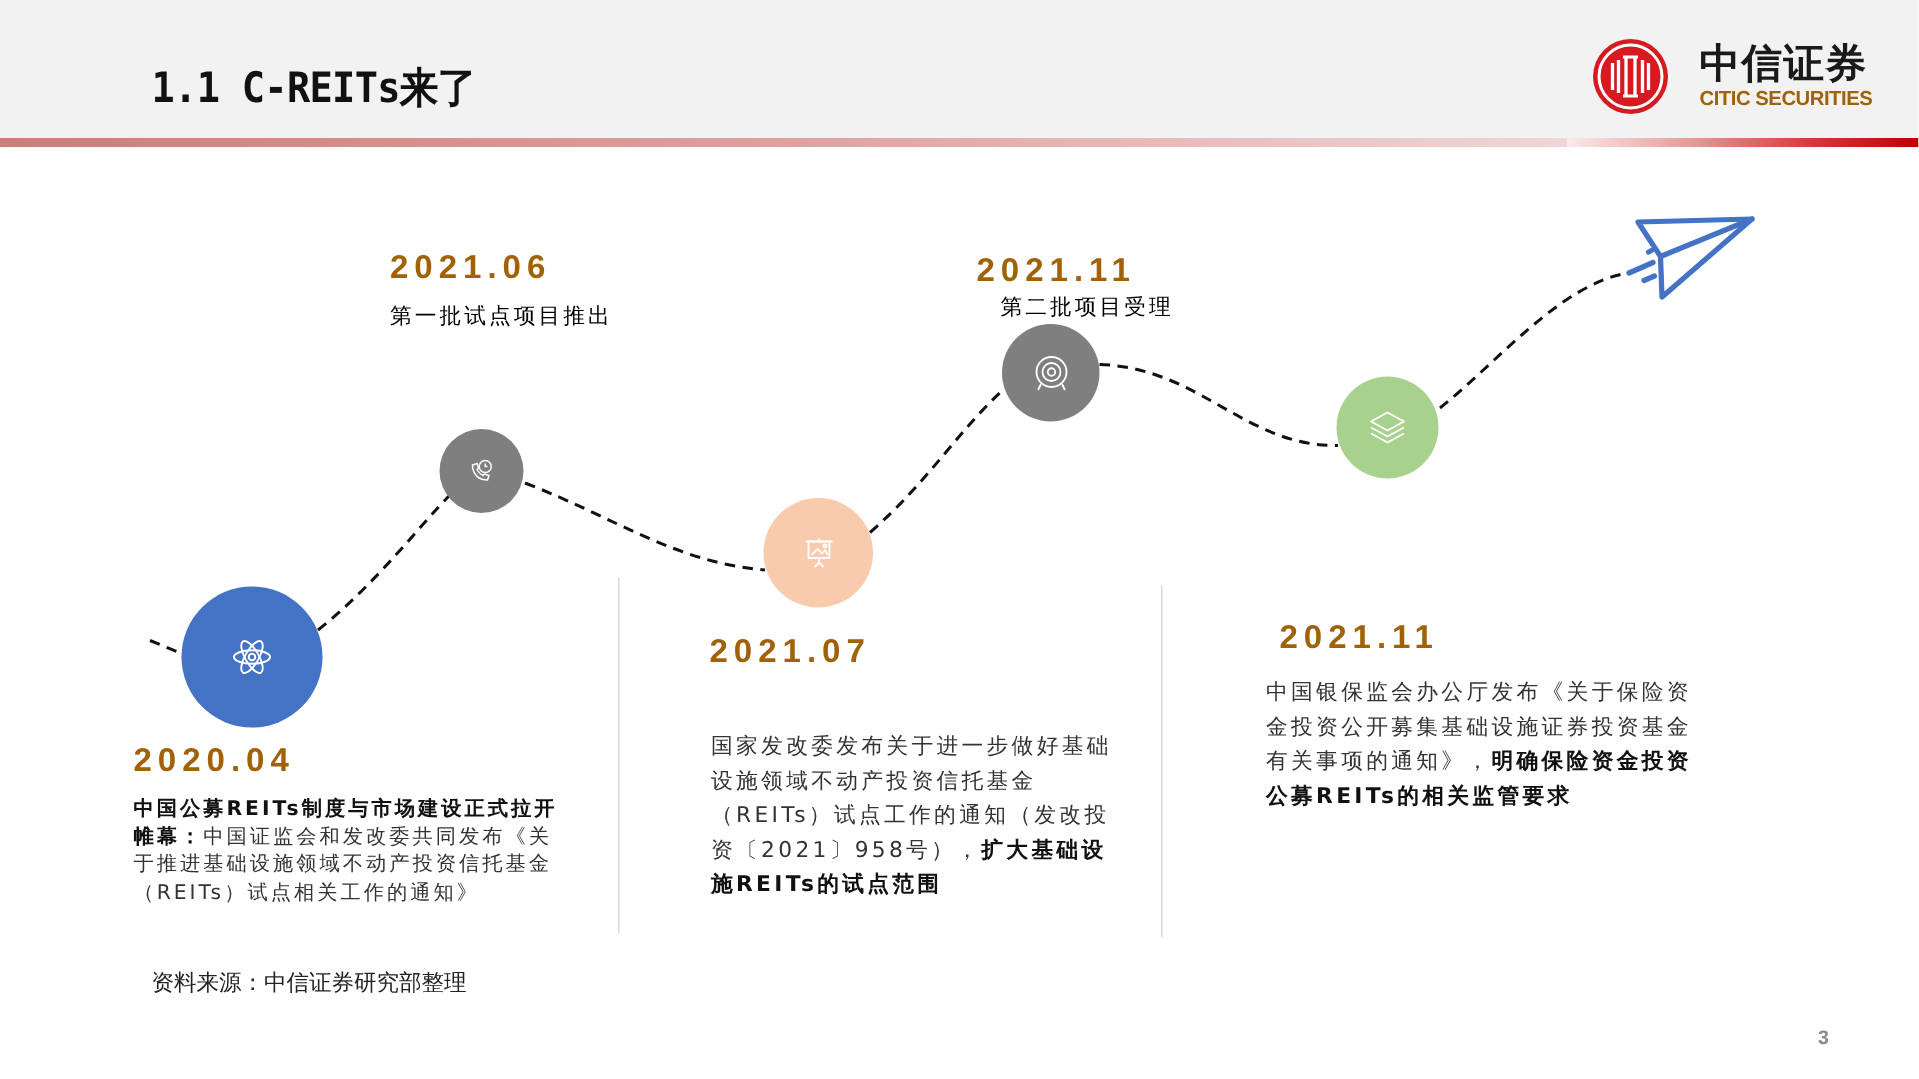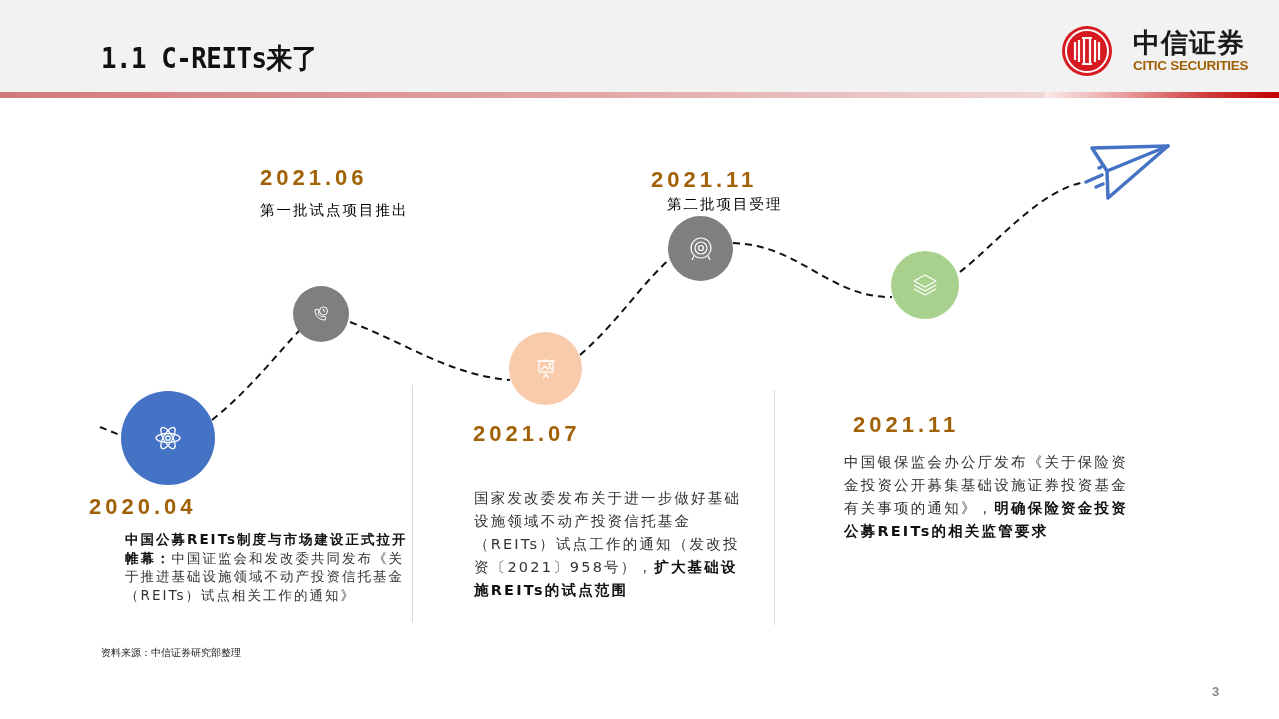--- a/index.html
+++ b/index.html
@@ -27,21 +27,21 @@
 
   .date { position: absolute; font-family: "Liberation Sans", sans-serif; font-weight: bold; font-size: 22px; letter-spacing: 4px; color: #a16207; }
   .caption { position: absolute; font-size: 14.5px; color: #000000; letter-spacing: 2px; }
 
   .desc { position: absolute; font-size: 14.5px; line-height: 23px; color: #333; letter-spacing: 2.2px; }
   .desc b { color: #111; font-weight: bold; }
   .desc.small { font-size: 13.5px; line-height: 18.5px; letter-spacing: 2px; }
 
   .divider { position: absolute; width: 1px; background: #d9d9d9; }
 
-  .source { position: absolute; left: 101px; top: 646px; font-size: 10px; color: #222; }
+  .source { position: absolute; left: 101px; top: 646px; font-size: 15px; color: #222; }
   .page-num { position: absolute; left: 1212px; top: 684px; font-family: "Liberation Sans", sans-serif; font-size: 13px; font-weight: bold; color: #8a8a8a; }
 </style>
 </head>
 <body>
 
 <div class="header"></div>
 <div class="title">1.1 C-REITs来了</div>
 <div class="header-bar-left"></div>
 <div class="header-bar-right"></div>
 
@@ -74,21 +74,21 @@
   <svg width="28" height="28" viewBox="0 0 28 28">
     <g fill="none" stroke="#fff" stroke-width="1.3">
       <ellipse cx="14" cy="14" rx="12" ry="4.5"></ellipse>
       <ellipse cx="14" cy="14" rx="12" ry="4.5" transform="rotate(60 14 14)"></ellipse>
       <ellipse cx="14" cy="14" rx="12" ry="4.5" transform="rotate(-60 14 14)"></ellipse>
       <circle cx="14" cy="14" r="2.2"></circle>
     </g>
   </svg>
 </div>
 <div class="date" style="left:89px; top:494px;">2020.04</div>
-<div class="desc small" style="left:89px; top:530px; width:290px;margin-left:36px;">
+<div class="desc small" style="left:89px; top:530px; width:290px;">
   <b>中国公募REITs制度与市场建设正式拉开帷幕：</b><span>中国证监会和发改委共同发布《关于推进基础设施领域不动产投资信托基金（REITs）试点相关工作的通知》</span>
 </div>
 
 <div class="date" style="left:260px; top:165px;">2021.06</div>
 <div class="caption" style="left:260px; top:201px;">第一批试点项目推出</div>
 <div class="node" style="left:293px; top:286px; width:56px; height:56px; background:#7f7f7f;">
   <svg width="18" height="18" viewBox="0 0 18 18">
     <g fill="none" stroke="#fff" stroke-width="1">
       <path d="M3 5 C3 11, 7 15, 13 15 L14 12 L11 11 L10 12 C8 11, 7 10, 6 8 L7 7 L6 4 Z"></path>
       <circle cx="11.5" cy="6" r="4"></circle>

